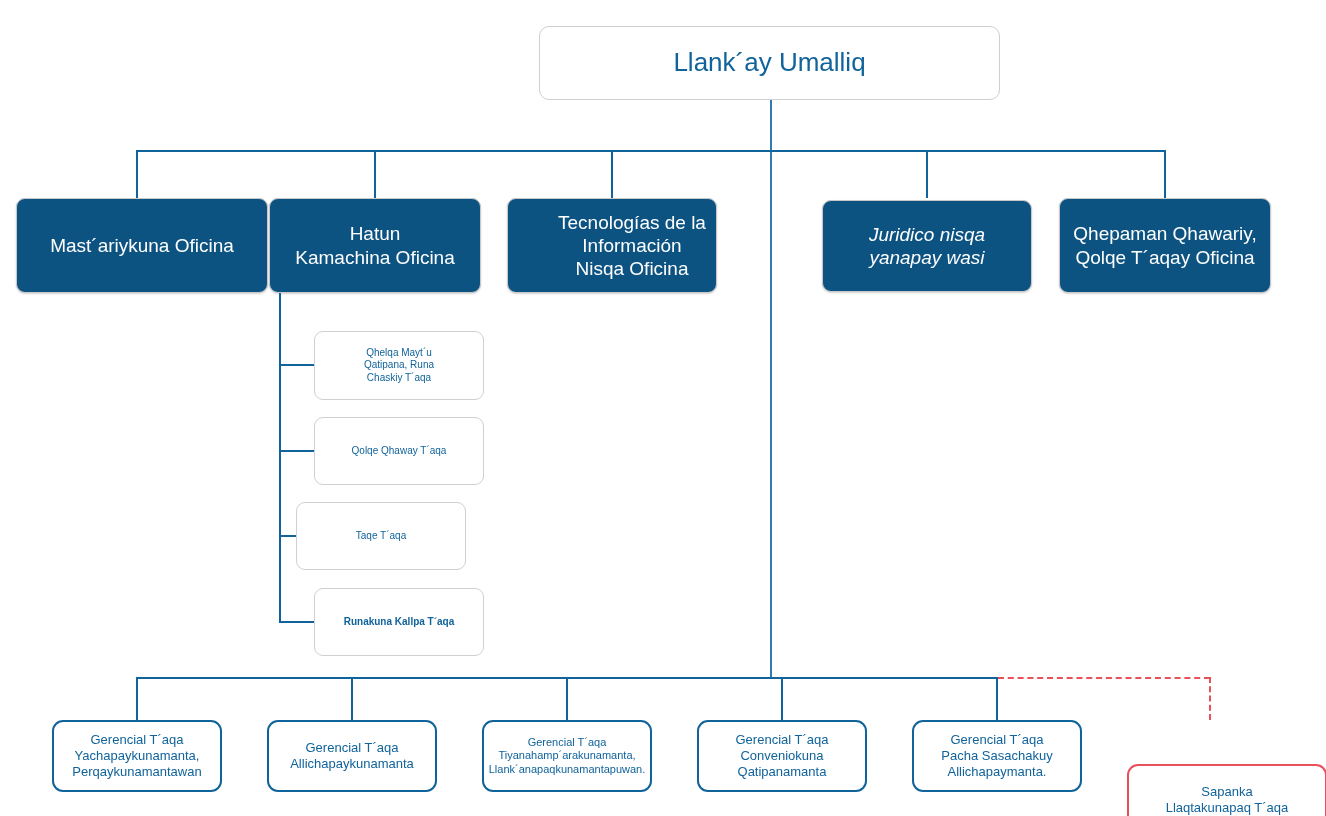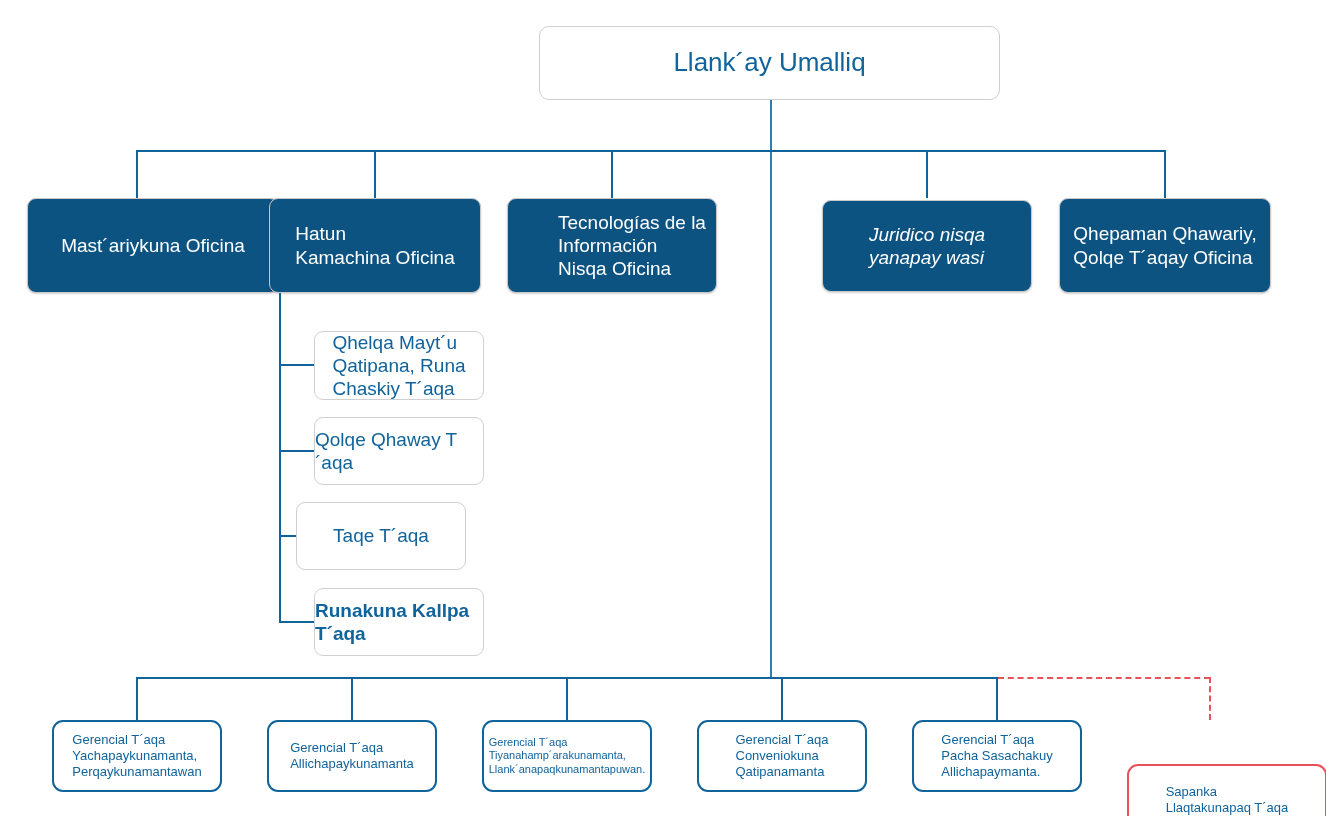--- a/index.html
+++ b/index.html
@@ -35,20 +35,21 @@
     border-left: 2px dashed #E8515A;
   }
 
   
   .node {
     position: absolute;
     box-sizing: border-box;
     display: flex;
     align-items: center;
     justify-content: center;
+    text-align: center;
     line-height: 1.22;
     white-space: pre-line;
     border-radius: 9px;
   }
 
   
   .node.root {
     background: #ffffff;
     border: 1px solid #CFCFCF;
     color: #10639B;
@@ -63,21 +64,21 @@
     color: #ffffff;
     font-size: 19px;
     box-shadow: 0 1px 2px rgba(0,0,0,0.18);
   }
 
   
   .node.unit {
     background: #ffffff;
     border: 1px solid #D0D0D0;
     color: #10639B;
-    font-size: 19px;
+    font-size: 10px;
   }
 
   
   .node.manage {
     background: #ffffff;
     border: 2px solid #10639B;
     color: #10639B;
     font-size: 13px;
     border-radius: 11px;
   }
@@ -99,21 +100,21 @@
   <div class="conn v thin" style="left:770px; top:100px; height:577px;"></div>
 
   <div class="conn h" style="left:136px; top:150px; width:1030px;"></div>
 
   <div class="conn v" style="left:136px; top:150px; height:48px;"></div>
   <div class="conn v" style="left:374px; top:150px; height:48px;"></div>
   <div class="conn v" style="left:611px; top:150px; height:48px;"></div>
   <div class="conn v" style="left:926px; top:150px; height:48px;"></div>
   <div class="conn v" style="left:1164px;top:150px; height:48px;"></div>
 
-  <div class="node dept" style="left:27px; top:198px; width:252px; height:95px;">Mast´ariykuna Oficina</div>
+  <div class="node dept" style="left:16px; top:198px; width:252px; height:95px;">Mast´ariykuna Oficina</div>
 
   <div class="node dept" style="left:269px; top:198px; width:212px; height:95px;">Hatun
 Kamachina Oficina</div>
 
   <div class="node dept" style="left:507px; top:198px; width:210px; height:95px;padding-left:40px;">Tecnologías de la
 Información
 Nisqa Oficina</div>
 
   <div class="node dept" style="left:822px; top:200px; width:210px; height:92px;font-style:italic;">Juridico nisqa
 yanapay wasi</div>

